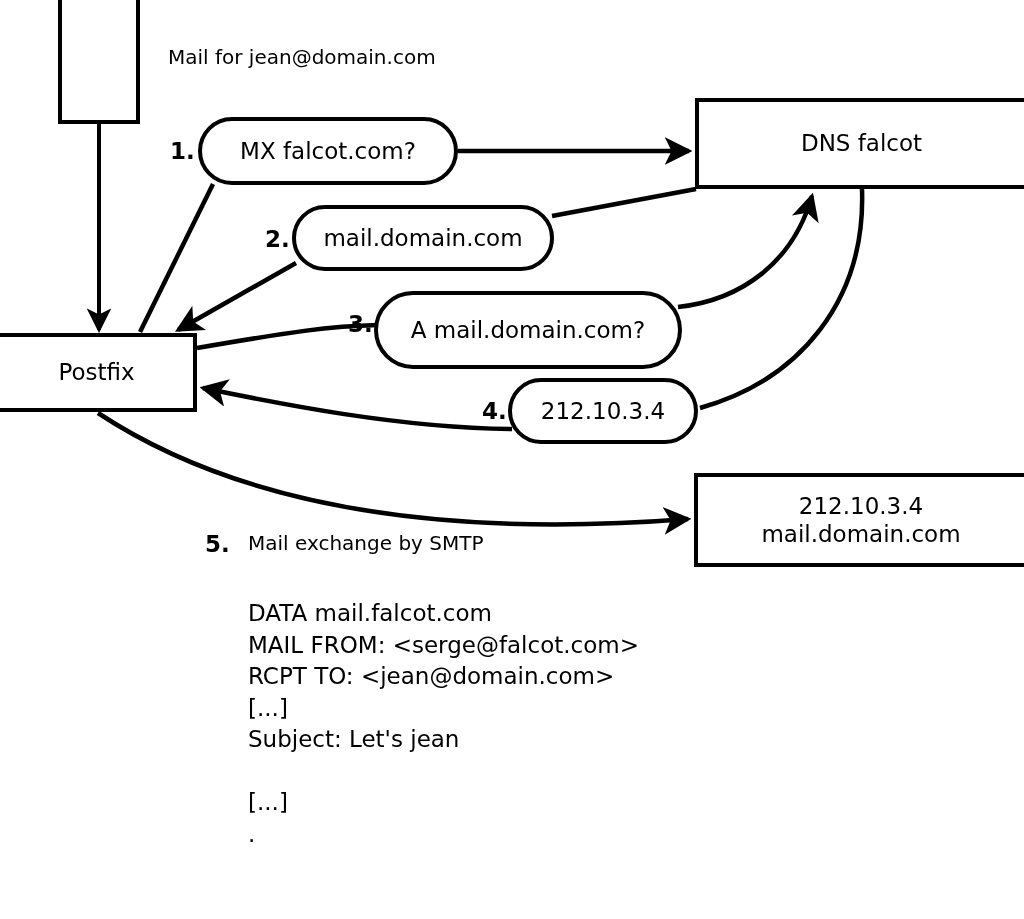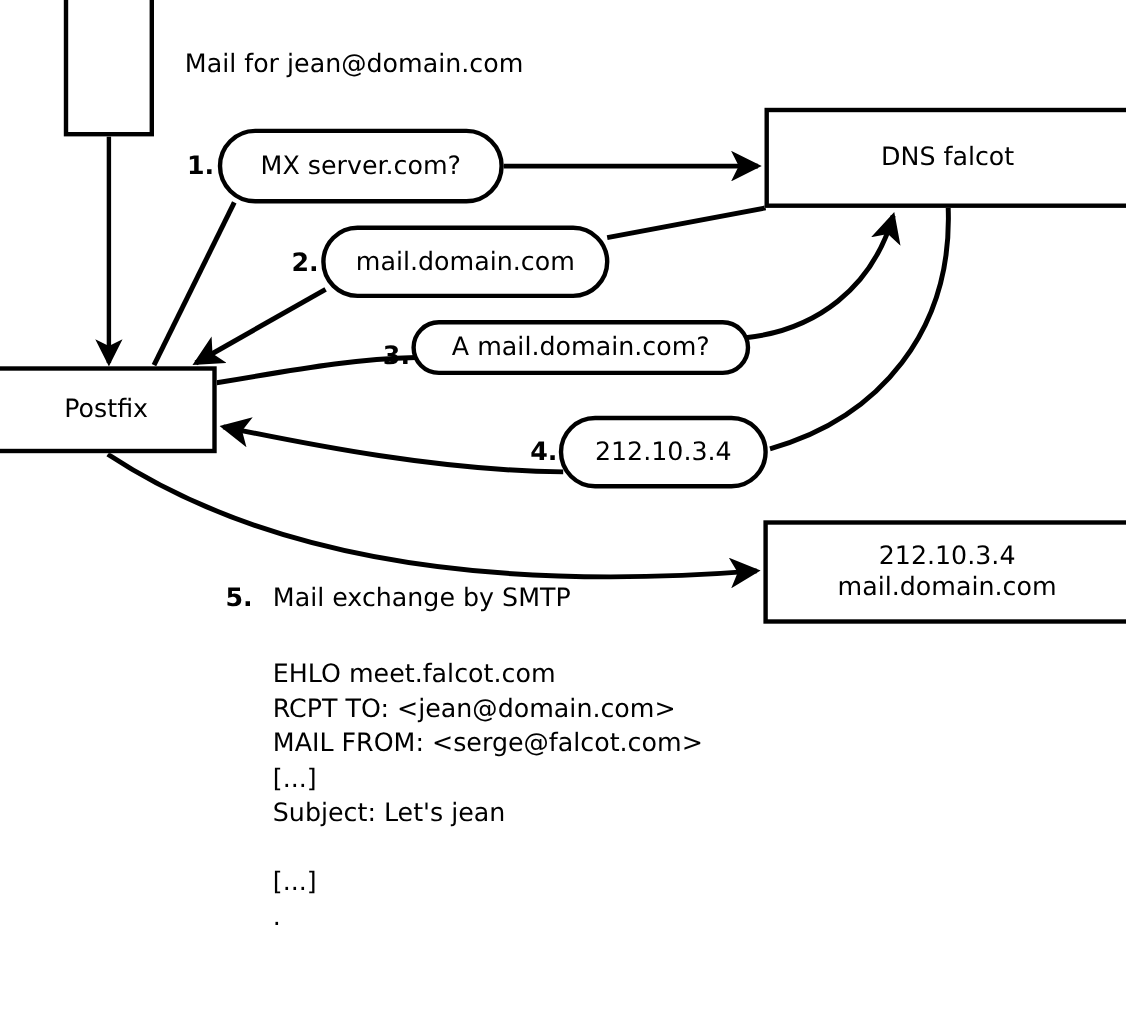--- a/index.html
+++ b/index.html
@@ -56,40 +56,40 @@
     border-radius: 999px;
     display: flex;
     align-items: center;
     justify-content: center;
     font-size: 23px;
     white-space: nowrap;
     z-index: 4;
   }
   #pill-1 { left: 198px; top: 117px; width: 260px; height: 68px; }
   #pill-2 { left: 292px; top: 205px; width: 262px; height: 66px; }
-  #pill-3 { left: 374px; top: 291px; width: 308px; height: 50px; }
+  #pill-3 { left: 374px; top: 291px; width: 308px; height: 78px; }
   #pill-4 { left: 508px; top: 378px; width: 190px; height: 66px; }
 
   
   .step-num {
     position: absolute;
     font-size: 23px;
     font-weight: bold;
     z-index: 5;
   }
   #step-1 { left: 170px; top: 138px; }
   #step-2 { left: 265px; top: 226px; }
   #step-3 { left: 348px; top: 311px; }
   #step-4 { left: 482px; top: 398px; }
   #step-5 { left: 205px; top: 531px; }
 
   
   .plain-label {
     position: absolute;
-    font-size: 23px;
+    font-size: 20px;
     white-space: nowrap;
     z-index: 5;
   }
   #label-mailfor { left: 168px; top: 45px; }
   #label-smtp    { left: 248px; top: 531px; }
 
   
   #smtp-transcript {
     position: absolute;
     left: 248px;
@@ -145,36 +145,36 @@
   <div class="node-box" id="box-dns">
     <span>DNS falcot</span>
   </div>
 
   <div class="node-box" id="box-mailsrv">
     <span>212.10.3.4</span>
     <span>mail.domain.com</span>
   </div>
 
   <div class="pill" id="pill-1">
-    <span>MX server.com?</span>
+    <span>MX falcot.com?</span>
   </div>
   <div class="pill" id="pill-2">
     <span>mail.domain.com</span>
   </div>
   <div class="pill" id="pill-3">
     <span>A mail.domain.com?</span>
   </div>
   <div class="pill" id="pill-4">
     <span>212.10.3.4</span>
   </div>
 
   <div class="step-num" id="step-1">1.</div>
   <div class="step-num" id="step-2">2.</div>
   <div class="step-num" id="step-3">3.</div>
   <div class="step-num" id="step-4">4.</div>
   <div class="step-num" id="step-5">5.</div>
 
   <div class="plain-label" id="label-mailfor">Mail for jean@domain.com</div>
   <div class="plain-label" id="label-smtp">Mail exchange by SMTP</div>
 
-  <div id="smtp-transcript"><div>EHLO meet.falcot.com</div><div>RCPT TO: &lt;jean@domain.com&gt;</div><div>MAIL FROM: &lt;serge@falcot.com&gt;</div><div>[...]</div><div>Subject: Let's jean</div><div></div><div>[...]</div><div>.</div></div>
+  <div id="smtp-transcript"><div>DATA mail.falcot.com</div><div>MAIL FROM: &lt;serge@falcot.com&gt;</div><div>RCPT TO: &lt;jean@domain.com&gt;</div><div>[...]</div><div>Subject: Let's jean</div><div></div><div>[...]</div><div>.</div></div>
 
 </div>
 
 </body></html>

